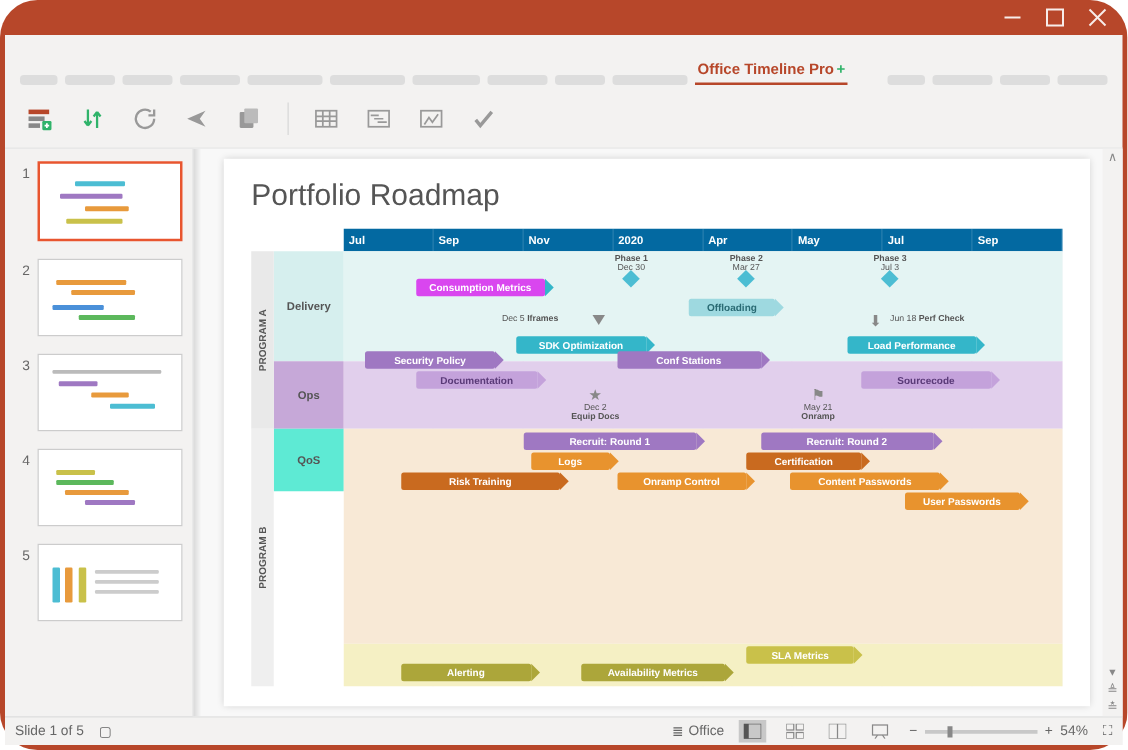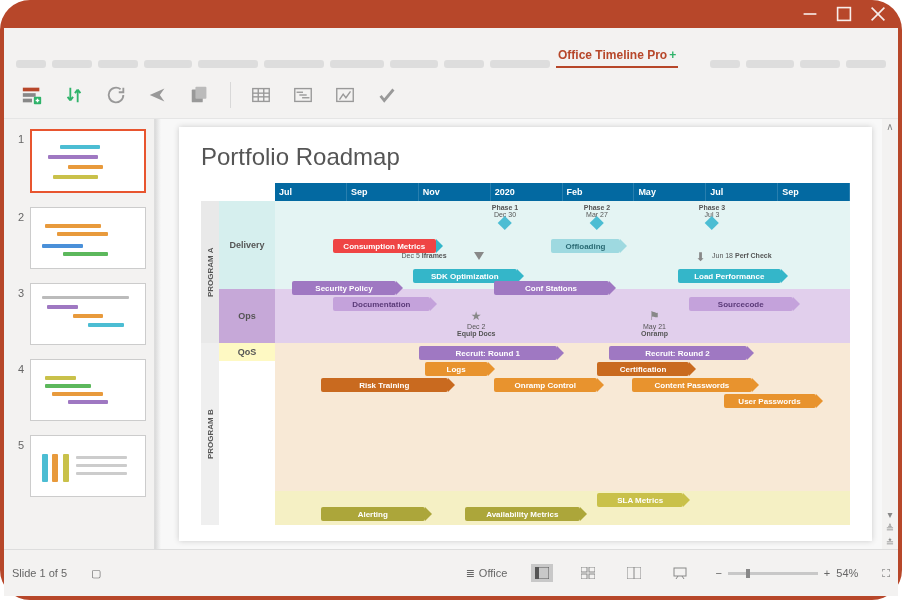--- a/index.html
+++ b/index.html
@@ -49,21 +49,21 @@
 .swim{display:flex;align-items:center;justify-content:center;}
 .lanes{flex:1;position:relative;}
 .lane{position:absolute;left:0;right:0;}
 .grid{position:absolute;inset:0;display:flex;}
 .gcol{flex:1;border-right:1px solid rgba(0,0,0,.04);}
 .task{position:absolute;height:14px;border-radius:2px;font-size:8px;color:#fff;display:flex;align-items:center;justify-content:center;white-space:nowrap;font-weight:600;}
 .task::after{content:"";position:absolute;right:-7px;top:0;border-top:7px solid transparent;border-bottom:7px solid transparent;border-left:7px solid currentColor;}
 .milestone{position:absolute;font-size:7px;color:#555;text-align:center;transform:translateX(-50%);}
 .phase-dot{width:10px;height:10px;transform:rotate(45deg);background:#4cbdd3;margin:0 auto;}
 .msv{width:0;height:0;border-left:5px solid transparent;border-right:5px solid transparent;border-top:8px solid #888;margin:1px auto;}
-.statusbar{height:22px;background:#f3f2f1;border-top:1px solid #ddd;display:flex;align-items:center;font-size:11px;color:#666;padding:12px 8px;gap:24px;text-align:center;}
+.statusbar{height:22px;background:#f3f2f1;border-top:1px solid #ddd;display:flex;align-items:center;font-size:11px;color:#666;padding:0 8px;gap:12px;text-align:center;}
 .statusbar .spacer{flex:1;}
 .sb-btn{display:flex;align-items:center;gap:4px;}
 .vbtn{width:22px;height:18px;display:flex;align-items:center;justify-content:center;}
 .vbtn.active{background:#c8c8c8;}
 .zoom{display:flex;align-items:center;gap:6px;}
 .ztrack{width:90px;height:3px;background:#c8c8c8;position:relative;}
 .zhandle{position:absolute;left:18px;top:-3px;width:4px;height:9px;background:#888;}
 </style>
 </head>
 <body>
@@ -242,35 +242,35 @@
         <div class="stage">
           <div class="slide-title">Portfolio Roadmap</div>
           <div class="chart">
             <div class="header-row">
               <div class="hdr-spacer"></div>
               <div class="months">
                 <div class="mon">Jul</div>
                 <div class="mon">Sep</div>
                 <div class="mon">Nov</div>
                 <div class="mon">2020</div>
-                <div class="mon">Feb</div>
+                <div class="mon">Apr</div>
                 <div class="mon">May</div>
                 <div class="mon">Jul</div>
                 <div class="mon">Sep</div>
               </div>
             </div>
             <div class="body">
               <div class="prog-col">
                 <div class="prog-label a">PROGRAM A</div>
                 <div class="prog-label b">PROGRAM B</div>
               </div>
               <div class="swim-col">
                 <div class="swim" style="background:#d6efee;height:88px">Delivery</div>
                 <div class="swim" style="background:#c6a8d8;height:54px">Ops</div>
-                <div class="swim" style="background:#fef9c3;height:18px">QoS</div>
+                <div class="swim" style="background:#5eead4;height:50px">QoS</div>
               </div>
               <div class="lanes">
                 <div class="grid">
                     <div class="gcol"></div>
                     <div class="gcol"></div>
                     <div class="gcol"></div>
                     <div class="gcol"></div>
                     <div class="gcol"></div>
                     <div class="gcol"></div>
                     <div class="gcol"></div>
@@ -286,21 +286,21 @@
                   <div class="milestone" style="top:3px;left:56%">
                       <div style="font-weight:700">Phase 2</div>
                       <div>Mar 27</div>
                       <div class="phase-dot"></div>
                     </div>
                   <div class="milestone" style="top:3px;left:76%">
                       <div style="font-weight:700">Phase 3</div>
                       <div>Jul 3</div>
                       <div class="phase-dot"></div>
                     </div>
-                  <div class="task" style="background:#ef4444;color:#34b6c9;top:38px;left:10%;width:18%">
+                  <div class="task" style="background:#d946ef;color:#34b6c9;top:22px;left:10%;width:18%">
                       <span style="color:#fff">Consumption Metrics</span>
                     </div>
                   <div class="task" style="background:#9ed9e0;color:#9ed9e0;top:38px;left:48%;width:12%">
                       <span style="color:#2a6b74">Offloading</span>
                     </div>
                   <div class="milestone" style="top:50px;left:35.5%">
                       <div class="msv"></div>
                     </div>
                   <div style="position:absolute;top:51px;left:22%;font-size:7px;color:#555"><span>Dec 5</span> <b>Iframes</b></div>
                   <div class="milestone" style="top:49px;left:74%">

